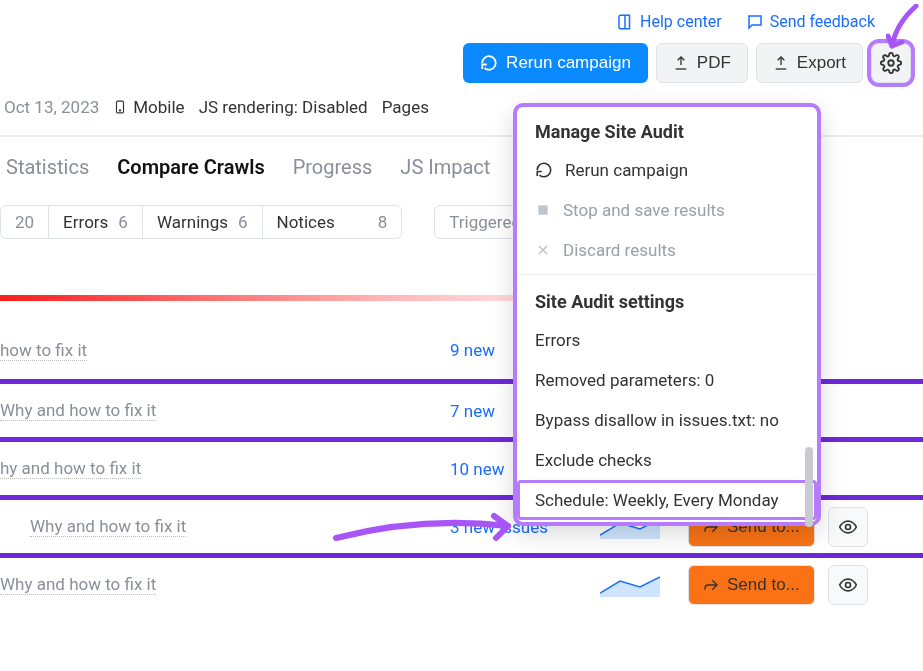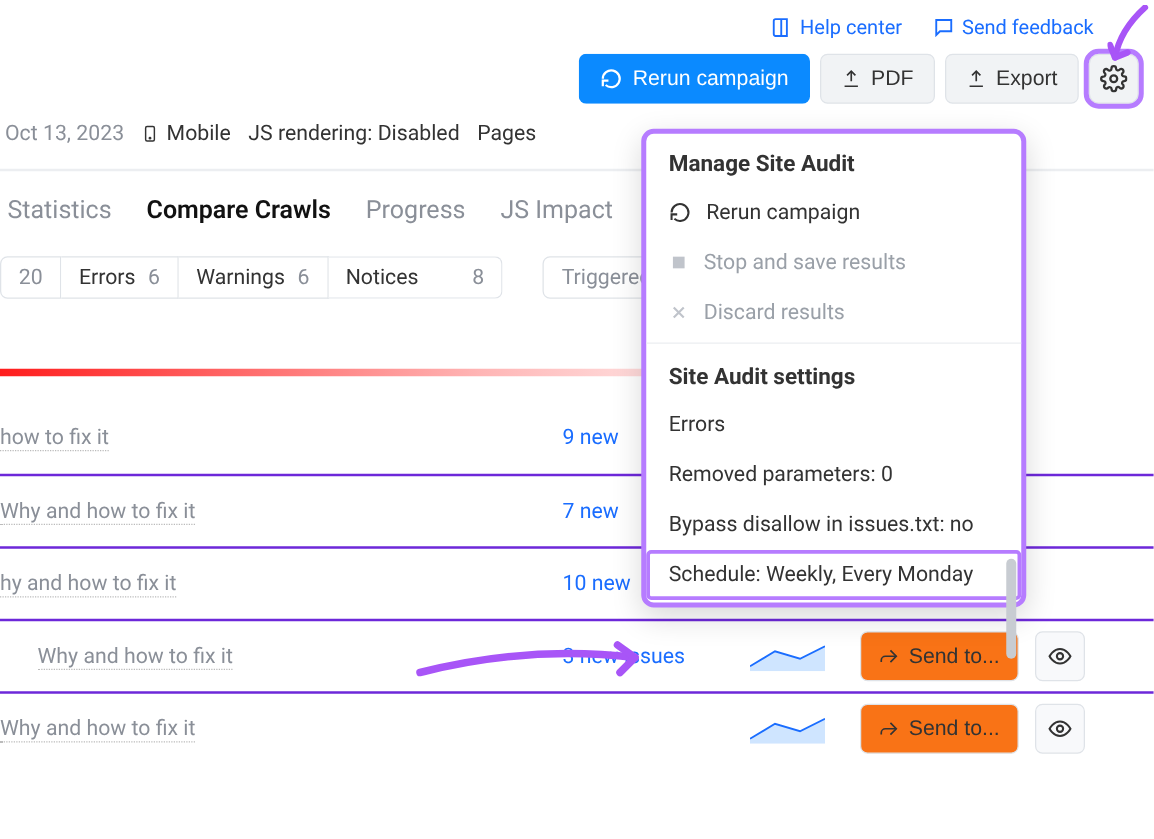--- a/index.html
+++ b/index.html
@@ -26,21 +26,21 @@
   .chip:first-child { border-left: 1px solid #dfe3e8; border-radius: 6px 0 0 6px; }
   .chip:nth-child(4) { border-radius: 0 6px 6px 0; gap: 43px; }
   .chip.cut { color: #8a8f98; border-radius: 6px 0 0 6px; border-left: 1px solid #dfe3e8; }
   .chip .cnt { color: #8a8f98; }
   .chip-standalone { margin-left: 32px; border-left: 1px solid #dfe3e8; border-radius: 6px; color: #8a8f98; }
 
   .redbar { height: 6px; background: linear-gradient(90deg, #ff1d1d 0%, #ffb5b5 60%, #fff 100%);  margin: 38px 0 20px 0; max-width: 640px; }
 
   .rows { display: flex; flex-direction: column; }
   .row { display: flex; align-items: center; height: 58px; position: relative; }
-  .row + .row { border-top: 2px solid #6d28d9; }
+  .row + .row { border-top: 5px solid #6d28d9; }
   .why { color: #8a8f98; font-size: 17px; border-bottom: 1px dotted #bbb; cursor: pointer; margin-left: 0; position: absolute; }
   .why.p0 { left: 0; }
   .why.p1 { left: 0; }
   .why.p2 { left: 30; }
   .issues { color: #1a6dff; font-size: 17px; position: absolute; left: 450px; }
   .spark { position: absolute; left: 600px; width: 60px; height: 24px; }
   .sendto { position: absolute; left: 688px; display: inline-flex; align-items: center; gap: 8px; height: 40px; padding: 0 14px; border-radius: 6px; border: 1px solid #dfe3e8; background: #f97316; font-size: 17px; color: #333; cursor: pointer; }
   .eye { position: absolute; left: 828px; width: 40px; height: 40px; border-radius: 6px; border: 1px solid #dfe3e8; background: #f8f9fb; display: flex; align-items: center; justify-content: center; cursor: pointer; }
 
   
@@ -277,20 +277,21 @@
             <path d="M6 6l12 12M18 6L6 18"></path>
           </svg>
       </span>
       <span>Discard results</span>
     </div>
     <hr>
     <h4>Site Audit settings</h4>
     <div class="setrow">Errors</div>
     <div class="setrow">Removed parameters: 0</div>
     <div class="setrow">Bypass disallow in issues.txt: no</div>
+    <div class="setrow">Exclude checks</div>
     <div class="setrow sched-hi">Schedule: Weekly, Every Monday</div>
   </div>
   <div class="scroll-thumb"></div>
 </div>
 
 <svg class="arrow" style="top:4px; left:886px;" width="36" height="50">
   <path d="M30 2 Q 10 20 6 42" fill="none" stroke="#a855f7" stroke-width="5" stroke-linecap="round"></path>
   <path d="M6 42 l-4 -10 M6 42 l10 -4" fill="none" stroke="#a855f7" stroke-width="5" stroke-linecap="round"></path>
 </svg>
 <svg class="arrow" style="top:508px; left:332px;" width="190" height="40">

